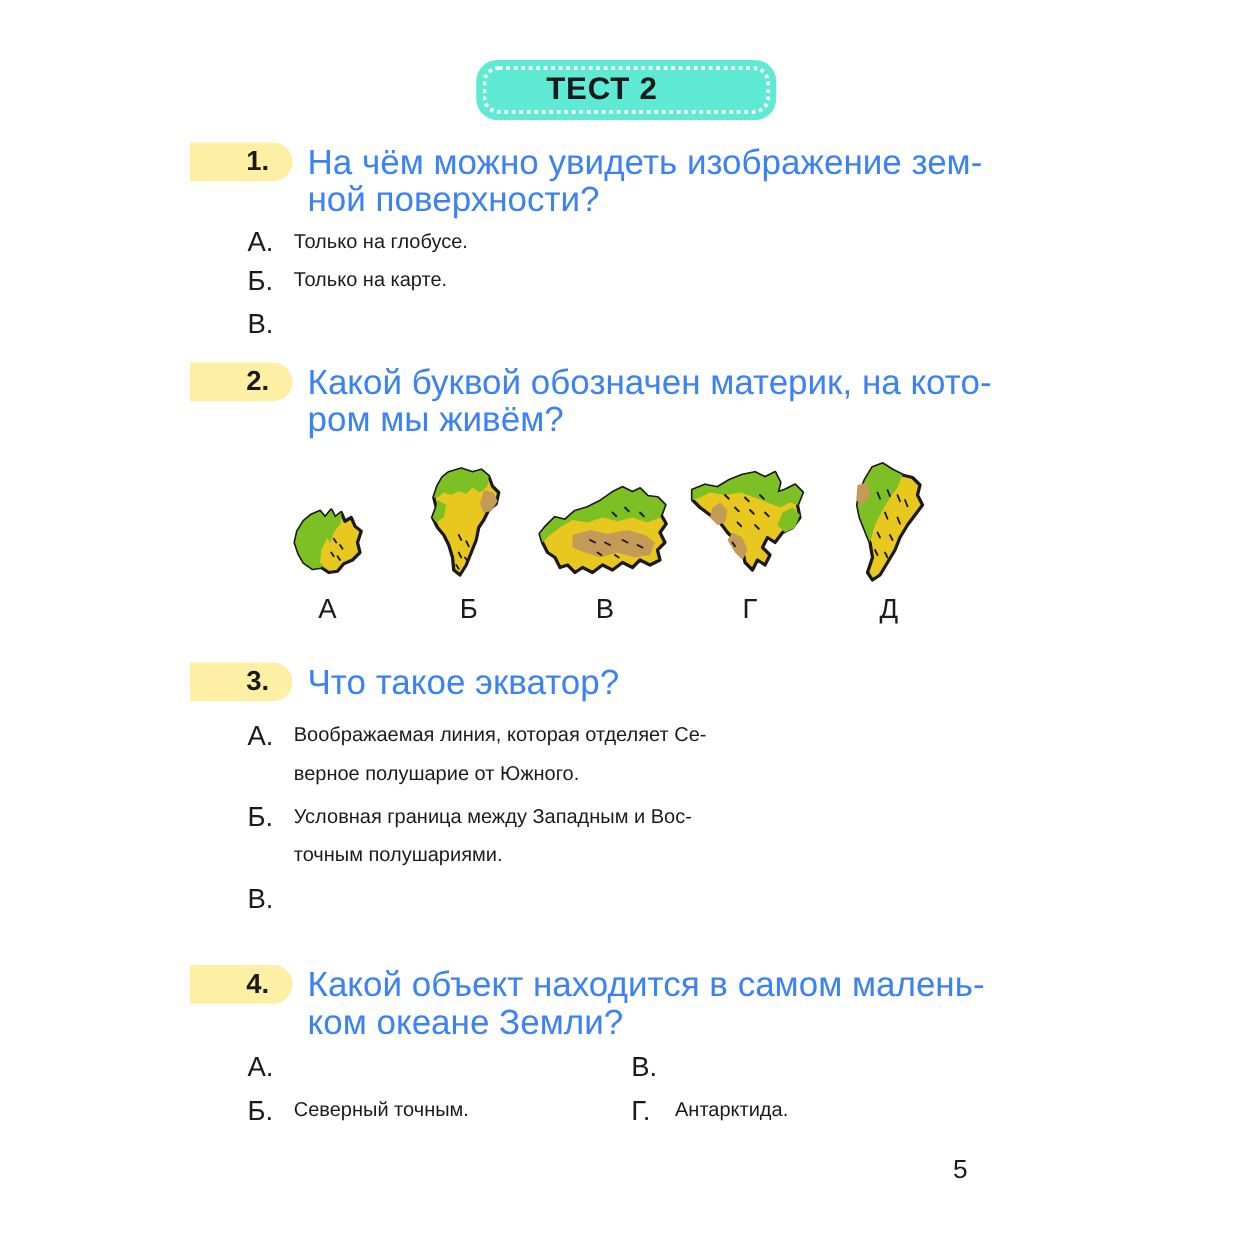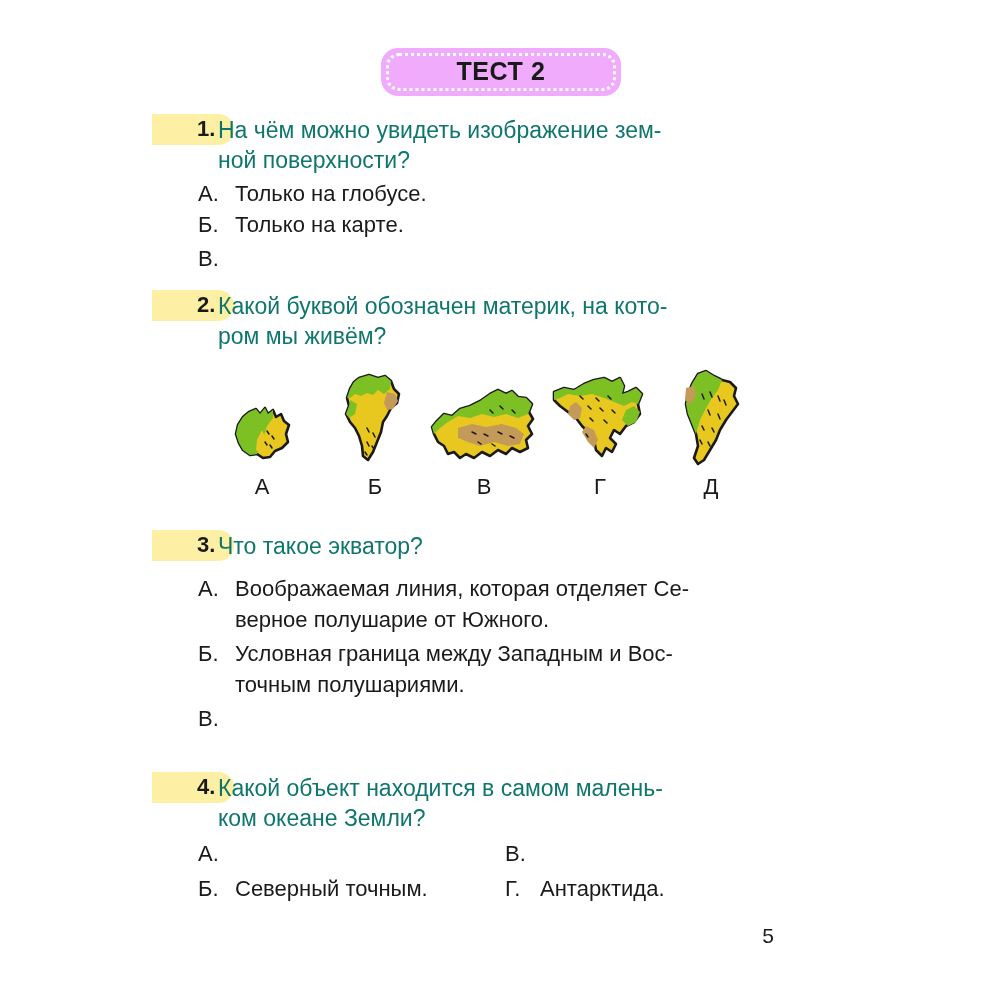--- a/index.html
+++ b/index.html
@@ -26,25 +26,25 @@
   .title-wrap {
     position: absolute;
     left: 0;
     top: 48px;
     width: 1002px;
     display: flex;
     justify-content: center;
   }
   .title-badge {
     position: relative;
-    background: #f0abfc;
+    background: #5eead4;
     border-radius: 17px;
     padding: 11px 56px 12px 56px;
     min-width: 128px;
-    text-align: center;
+    text-align: left;
   }
   .title-badge .dots {
     position: absolute;
     left: 5px;
     top: 5px;
     right: 5px;
     bottom: 5px;
     border-radius: 13px;
     border: 3px dotted #ffffff;
     pointer-events: none;
@@ -81,26 +81,26 @@
     position: absolute;
     left: 197px;
     top: 3px;
     font-size: 22px;
     font-weight: bold;
     color: #1a1a1a;
     line-height: 28px;
   }
   .q-text {
     position: absolute;
-    left: 218px;
+    left: 246px;
     top: 3px;
     width: 560px;
-    font-size: 23px;
+    font-size: 28px;
     line-height: 30px;
-    color: #0f766e;
+    color: #3b82f6;
     white-space: pre-line;
   }
 
   .answers {
     position: absolute;
     left: 0;
     width: 1002px;
   }
   .ans {
     position: relative;
@@ -112,21 +112,21 @@
     top: 0;
     font-size: 22px;
     line-height: 31px;
     color: #1a1a1a;
   }
   .ans-text {
     position: absolute;
     left: 235px;
     top: 0;
     width: 570px;
-    font-size: 22px;
+    font-size: 16px;
     line-height: 31px;
     color: #1a1a1a;
     white-space: pre-line;
   }
 
   
   .ans-col2 .ans-letter { left: 505px; }
   .ans-col2 .ans-text   { left: 540px; width: 300px; }
 
   

